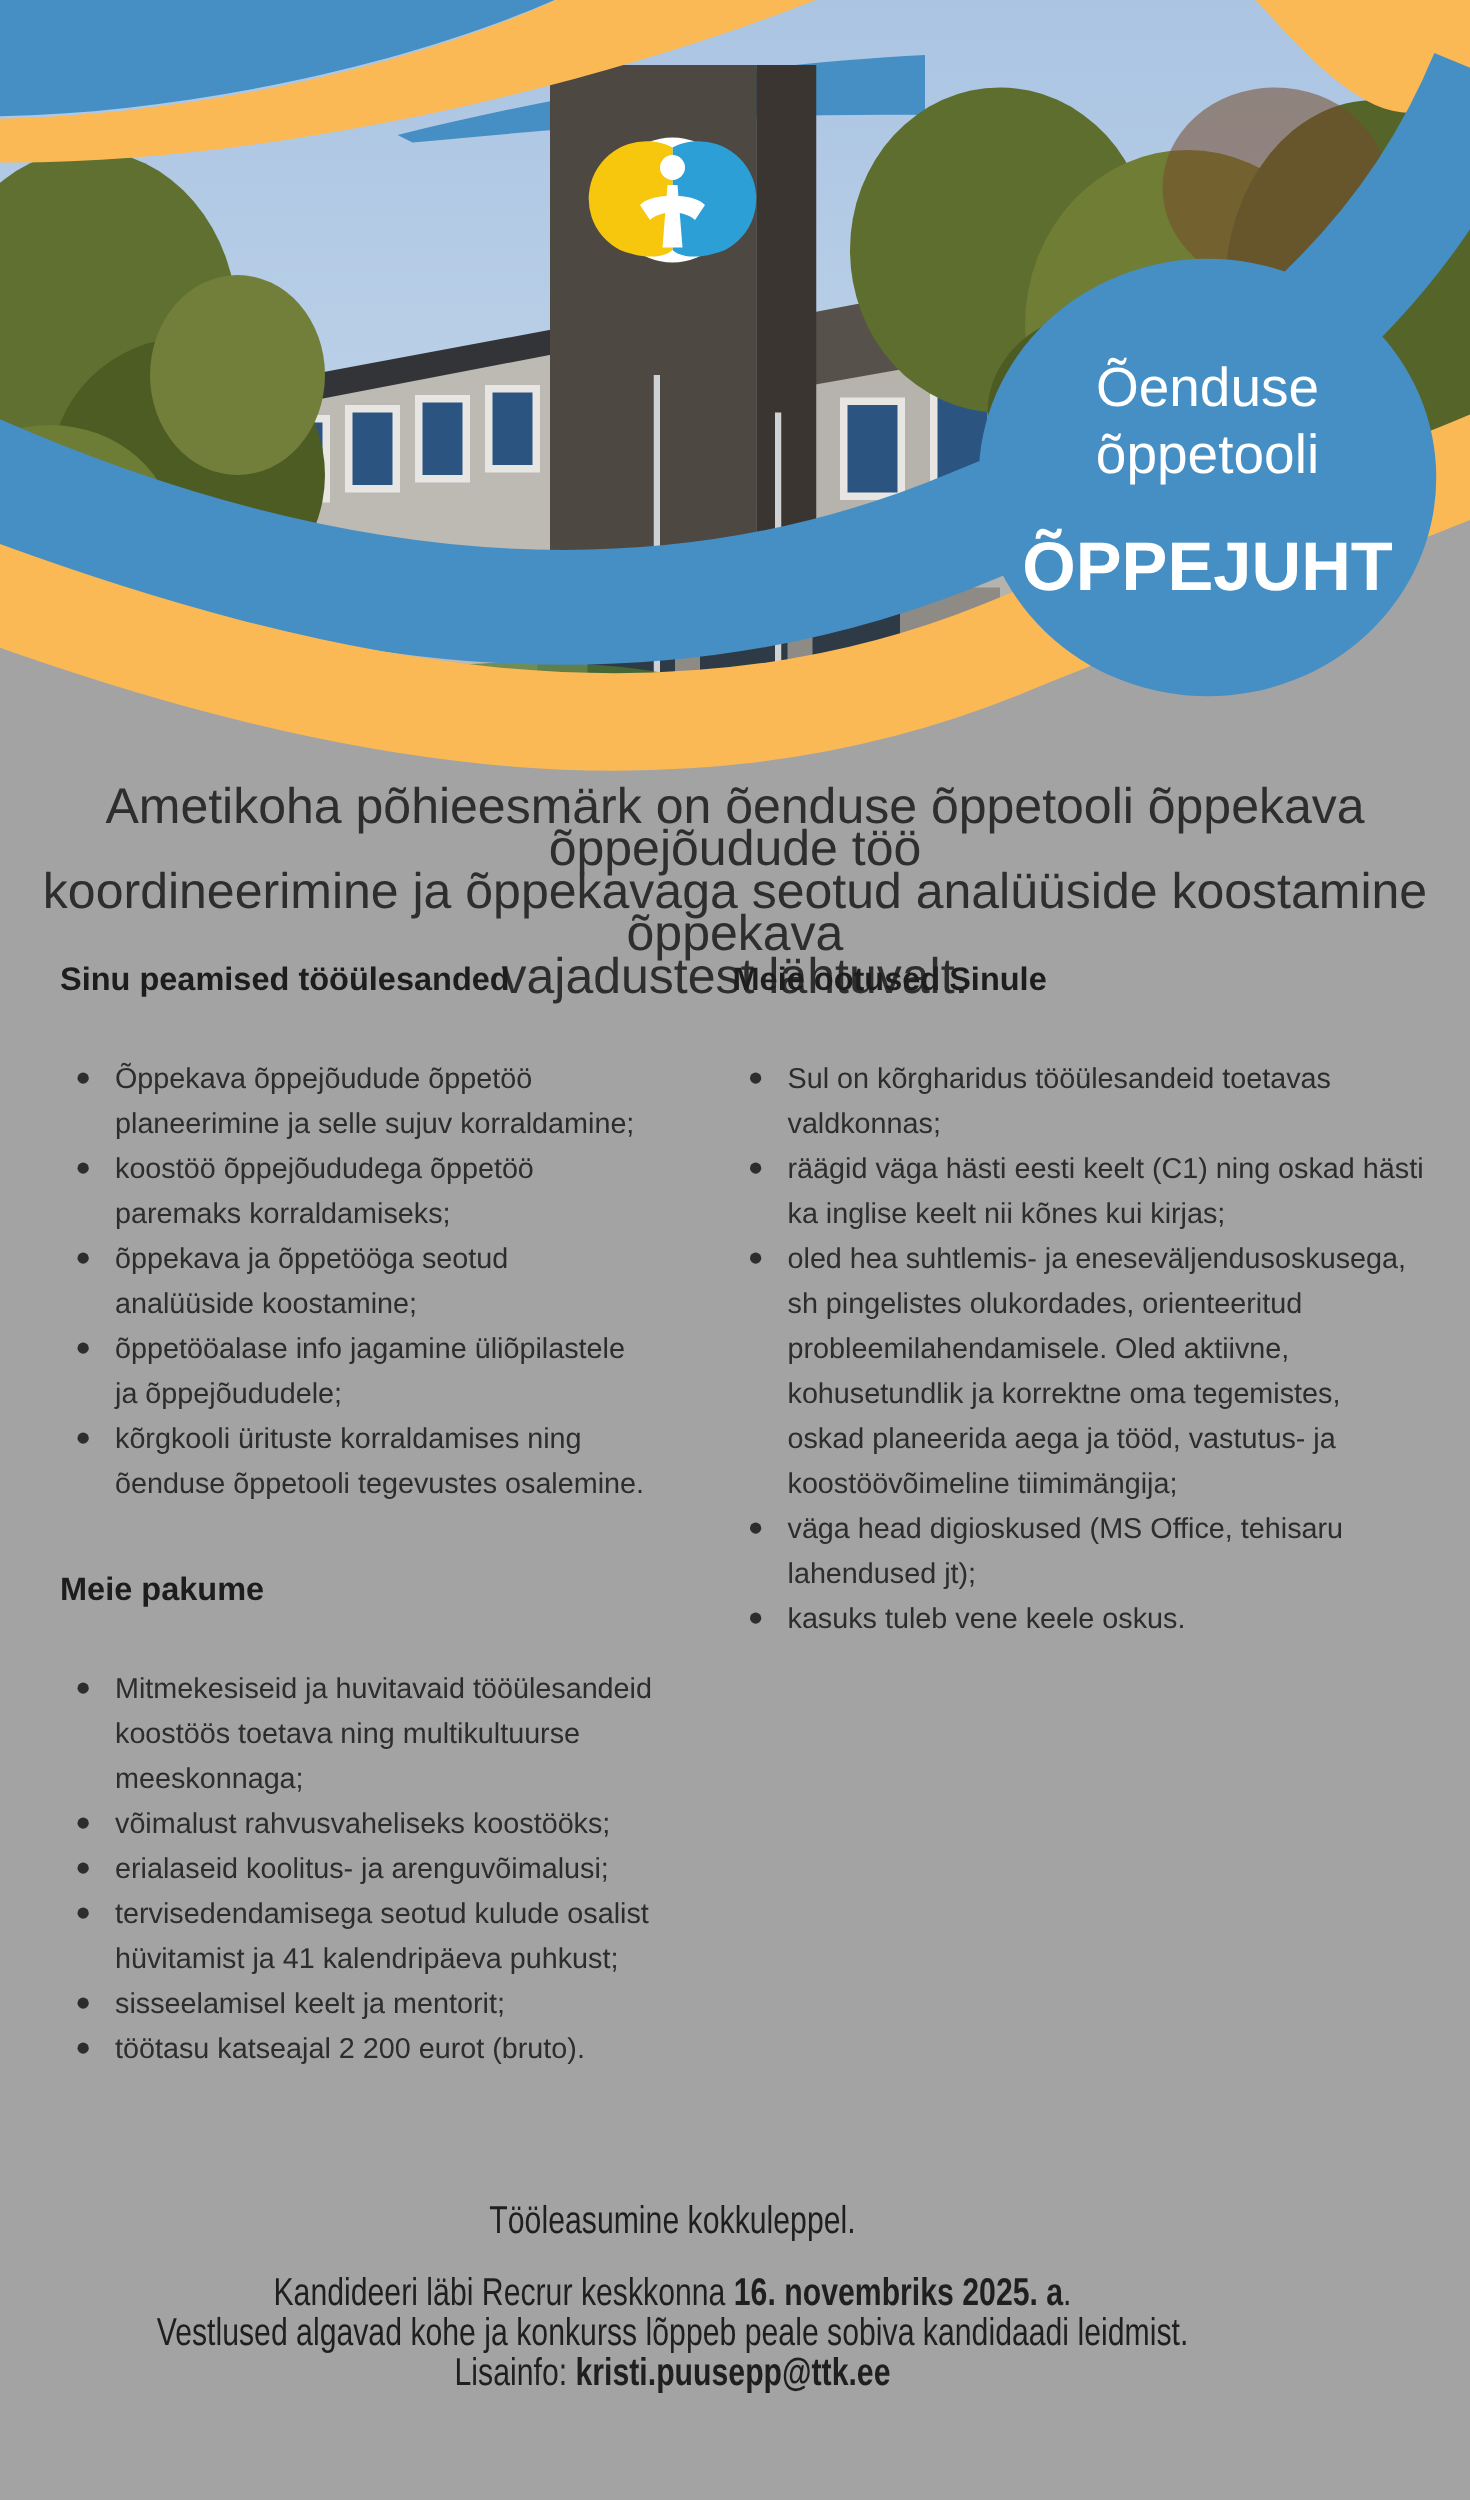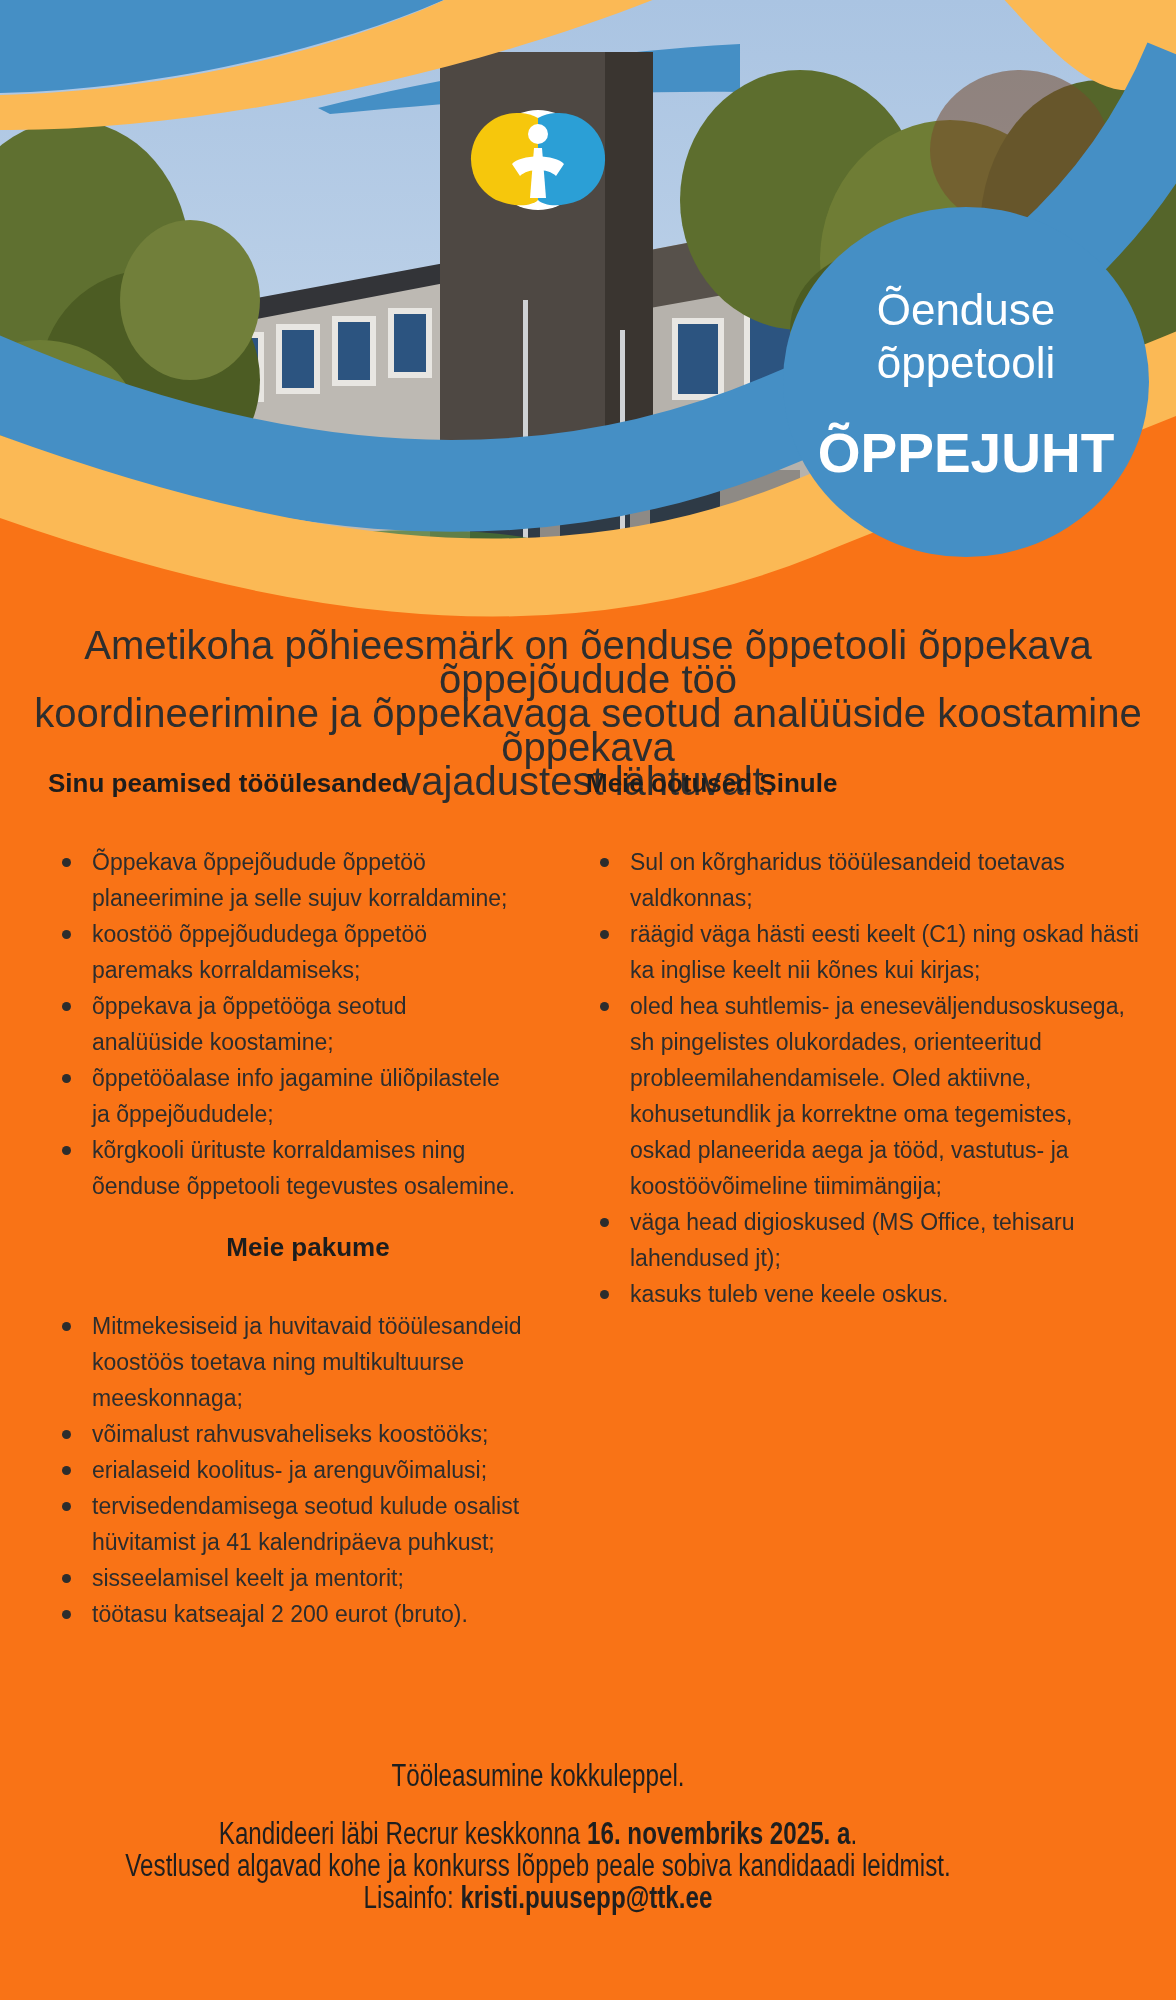--- a/index.html
+++ b/index.html
@@ -1,36 +1,36 @@
 <!DOCTYPE html>
 <html><head>
 <meta charset="utf-8">
 <style>
   html,body{margin:0;padding:0;background:#ffffff;}
   #canvas{
     position:relative;width:1176px;height:2000px;margin:0 auto;
-    background:#f97316;overflow:hidden;
+    background:#a3a3a3;overflow:hidden;
     font-family:"Liberation Sans",sans-serif;color:#2d2d2d;
   }
   
   #header-art{position:absolute;top:0;left:0;width:1176px;height:700px;}
   
   .intro{
     position:absolute;top:588px;left:28px;width:1120px;
     text-align:center;font-size:40px;line-height:34px;color:#2e2e2e;
     white-space:pre-line;
   }
   
   .col{position:absolute;top:768px;}
   .col-left{left:48px;width:520px;}
   .col-right{left:586px;width:578px;}
   .col h3{
     margin:0 0 46px 0;font-size:26px;line-height:30px;font-weight:bold;color:#1d1d1d;
   }
-  .col h3.second{margin-top:28px;text-align:center;}
+  .col h3.second{margin-top:52px;}
   ul.blist{
     list-style:none;margin:0;padding:0 0 0 44px;
     font-size:23px;line-height:36px;color:#2d2d2d;
   }
   ul.blist li{position:relative;white-space:pre-line;}
   ul.blist li::before{
     content:"";position:absolute;left:-30px;top:14px;width:9px;height:9px;
     border-radius:50%;background:#2d2d2d;
   }
   

